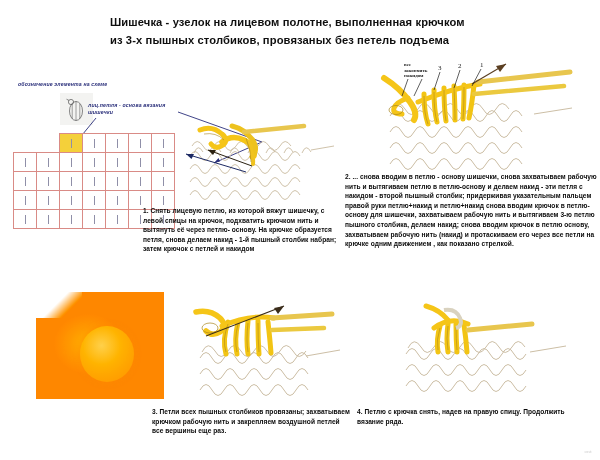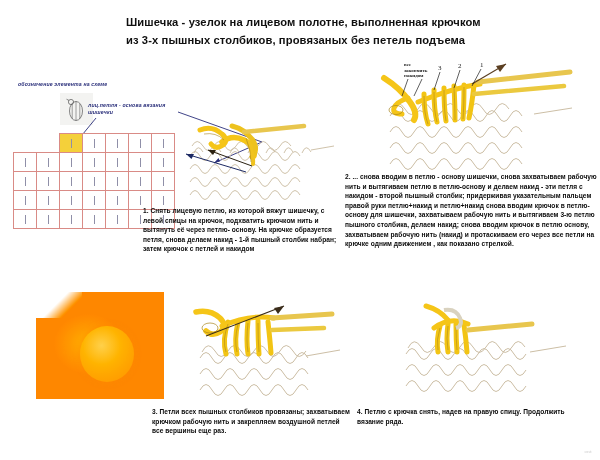--- a/index.html
+++ b/index.html
@@ -10,21 +10,21 @@
     font-family:"Liberation Sans", sans-serif;
     position:relative;
     overflow:hidden;
     color:#000;
   }
   .page{position:relative;width:600px;height:460px;}
 
   
   .title{
     position:absolute;
-    left:126px; top:14px; width:360px;
+    left:110px; top:14px; width:360px;
     font-size:11.2px;
     font-weight:bold;
     line-height:17.5px;
     letter-spacing:.1px;
     color:#0f0f0f;
   }
 
   
   .anno{
     position:absolute;

